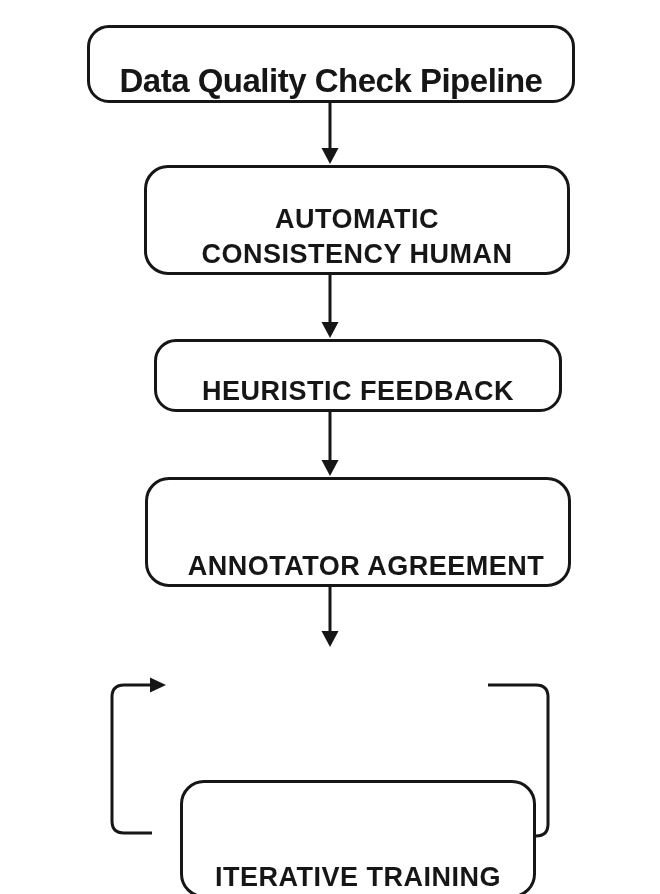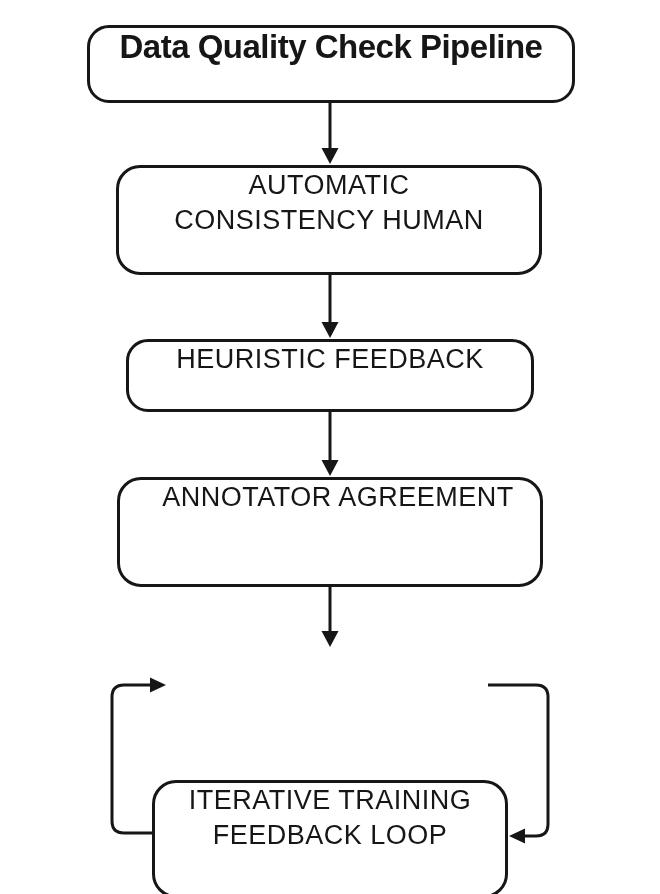--- a/index.html
+++ b/index.html
@@ -24,37 +24,38 @@
   }
   .node {
     position: absolute;
     box-sizing: border-box;
     border: 3px solid #161616;
     background: #ffffff;
     color: #161616;
     display: flex;
     flex-direction: column;
     align-items: center;
-    justify-content: flex-start;
+    justify-content: flex-end;
     text-align: center;
   }
   .node .line {
     display: block;
     white-space: nowrap;
   }
   .title-node {
     font-weight: 700;
     font-size: 33px;
     letter-spacing: -0.5px;
   }
   .step-node {
-    font-weight: 400;
+    font-weight: 700;
     font-size: 27px;
     line-height: 35px;
     letter-spacing: 0.5px;
+    margin-left: 28px;
   }
 </style>
 </head>
 <body>
 
 <div class="canvas">
 
   <svg class="connector-layer" width="660" height="894" viewBox="0 0 660 894" xmlns="http://www.w3.org/2000/svg">
     <g stroke="#161616" stroke-width="3" fill="none" stroke-linecap="butt">
       <path d="M330 103 L330 150"></path>
@@ -87,16 +88,15 @@
     <span class="line">HEURISTIC FEEDBACK</span>
   </div>
 
   <div class="node step-node" style="left:117px; top:477px; width:426px; height:110px; border-radius:24px;padding-left:16px;">
     <span class="line">ANNOTATOR AGREEMENT</span>
   </div>
 
 
   <div class="node step-node" style="left:152px; top:780px; width:356px; height:118px; border-radius:24px;">
     <span class="line">ITERATIVE TRAINING</span>
-    <span class="line">FEEDBACK LOOP</span>
   </div>
 
 </div>
 
 </body></html>

